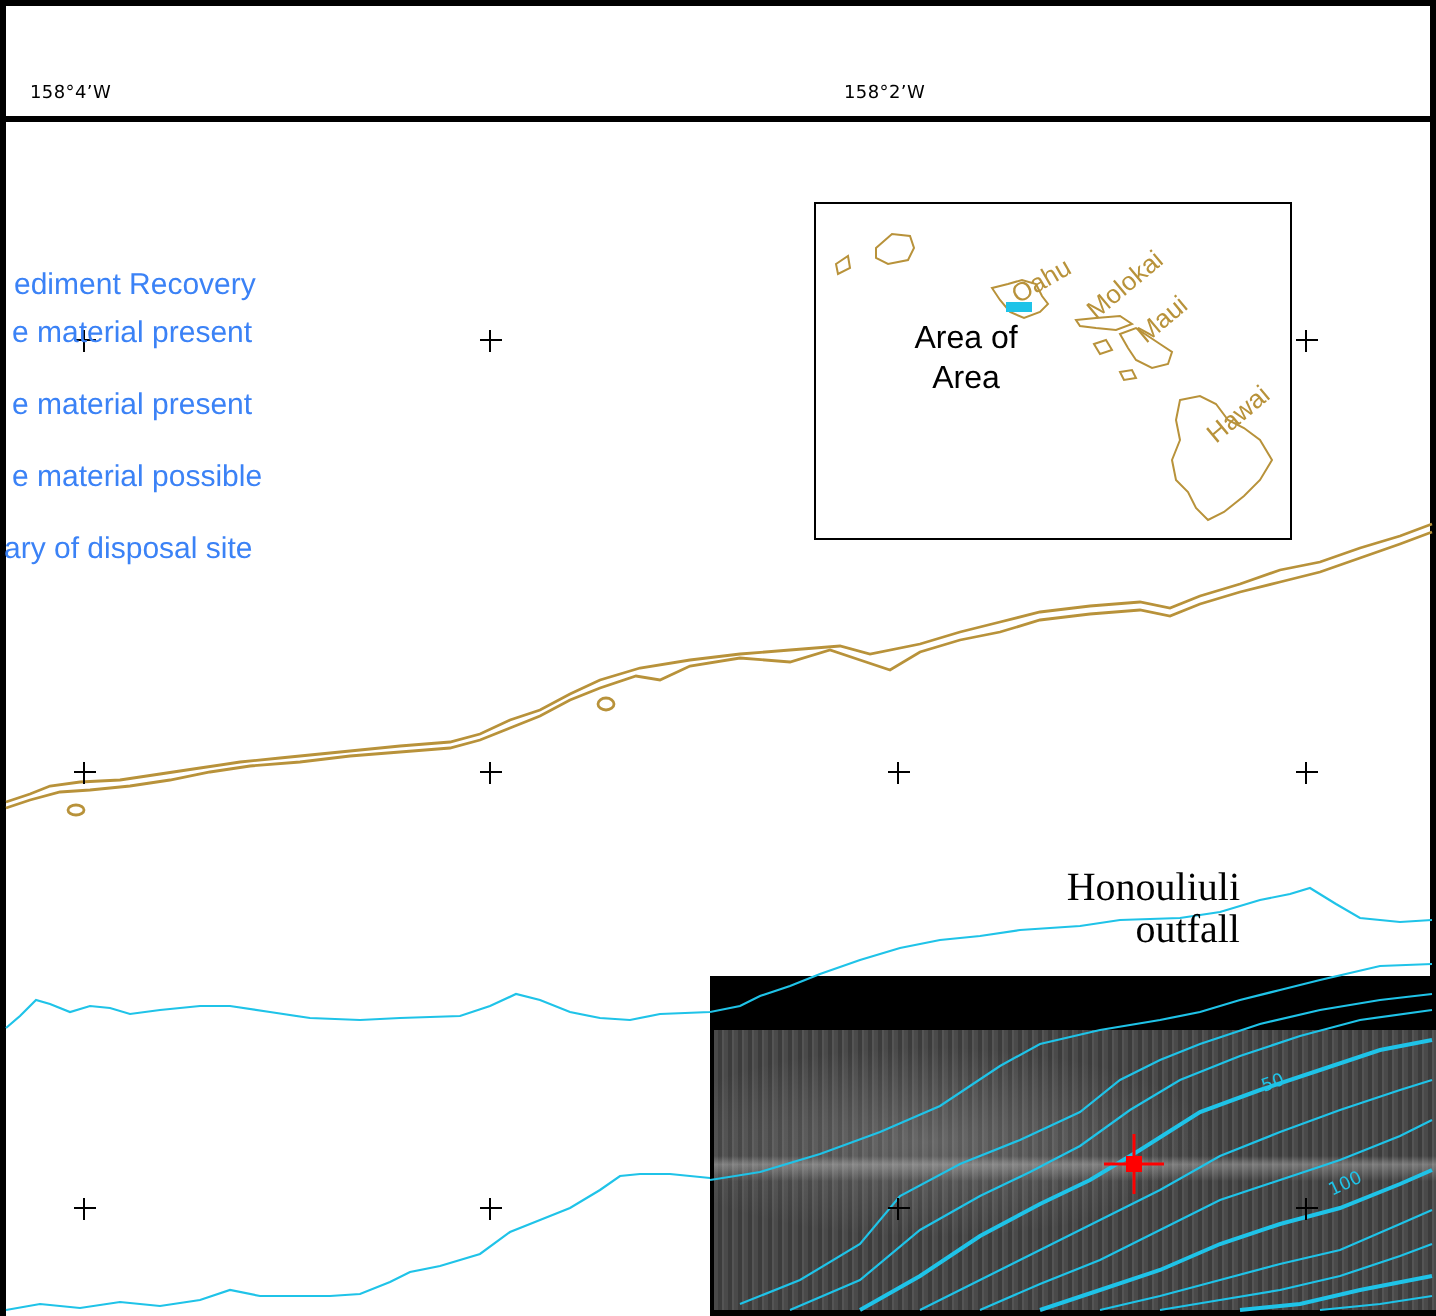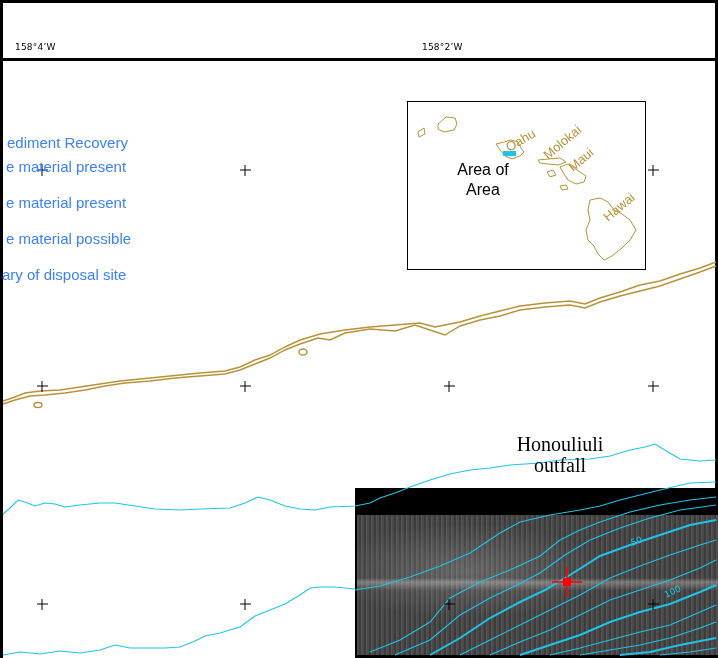--- a/index.html
+++ b/index.html
@@ -11,21 +11,21 @@
   .inset { position: absolute; left: 407px; top: 101px; width: 239px; height: 169px; box-sizing: border-box; border: 1px solid #000; background: #fff; }
   .inset-text { position: absolute; font-size: 16px; color: #000; text-align: center; line-height: 20px; }
   .map-svg { position: absolute; left: 0; top: 0; }
   .sonar { position: absolute; left: 355px; top: 488px; width: 363px; height: 170px; background: #000; overflow: hidden; }
   .sonar-img { position: absolute; left: 2px; top: 27px; width: 361px; height: 140px;
     background:
       radial-gradient(ellipse at 30% 40%, rgba(200,200,200,0.25), transparent 40%),
       linear-gradient(180deg, transparent 45%, rgba(220,220,220,0.35) 48%, transparent 54%),
       repeating-linear-gradient(90deg, #4a4a4a 0 2px, #3c3c3c 2px 4px, #555 4px 5px),
       #444; }
-  .outfall-label { position: absolute; left: 500px; top: 434px; width: 120px; text-align: center; font-family: "Liberation Serif", serif; font-size: 20px; line-height: 21px; color: #000; }
+  .outfall-label { position: absolute; left: 500px; top: 434px; width: 120px; text-align: right; font-family: "Liberation Serif", serif; font-size: 20px; line-height: 21px; color: #000; }
 </style>
 </head>
 <body>
 
 <div class="frame"></div>
 <div class="header-band">
   <span class="lon-label" style="left:15px">158°4’W</span>
   <span class="lon-label" style="left:422px">158°2’W</span>
 </div>
 

